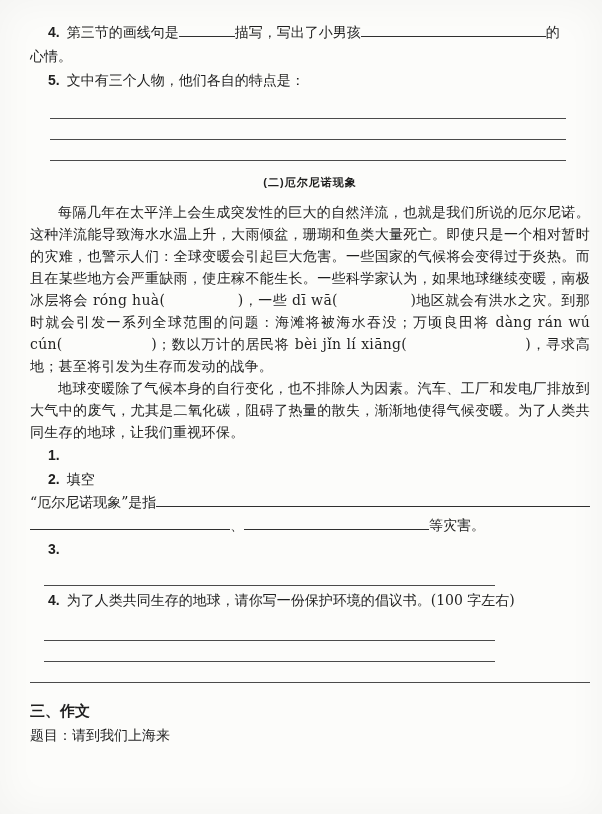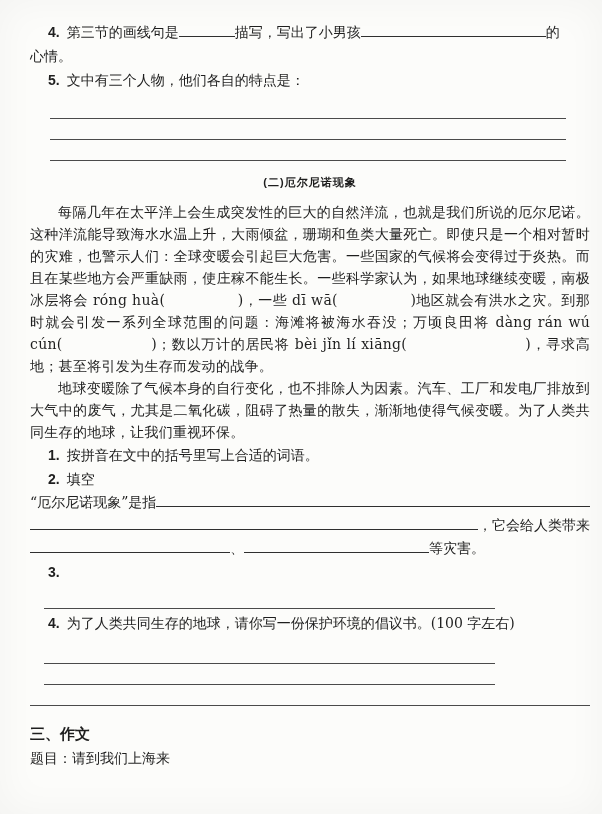--- a/index.html
+++ b/index.html
@@ -90,34 +90,29 @@
 
   <section>
     <div class="passage-title">(二)厄尔尼诺现象</div>
     <p class="para">每隔几年在太平洋上会生成突发性的巨大的自然洋流，也就是我们所说的厄尔尼诺。这种洋流能导致海水水温上升，大雨倾盆，珊瑚和鱼类大量死亡。即使只是一个相对暂时的灾难，也警示人们：全球变暖会引起巨大危害。一些国家的气候将会变得过于炎热。而且在某些地方会严重缺雨，使庄稼不能生长。一些科学家认为，如果地球继续变暖，南极冰层将会 róng huà(　　　　　)，一些 dī wā(　　　　　)地区就会有洪水之灾。到那时就会引发一系列全球范围的问题：海滩将被海水吞没；万顷良田将 dàng rán wú cún(　　　　　　)；数以万计的居民将 bèi jǐn lí xiāng(　　　　　　　　)，寻求高地；甚至将引发为生存而发动的战争。</p>
     <p class="para">地球变暖除了气候本身的自行变化，也不排除人为因素。汽车、工厂和发电厂排放到大气中的废气，尤其是二氧化碳，阻碍了热量的散失，渐渐地使得气候变暖。为了人类共同生存的地球，让我们重视环保。</p>
   </section>
 
   <section>
     <div class="row qrow">
       <span class="qnum">1.</span>
-      <span class="t">按拼音在文中的括号里写上合适的词语。</span>
     </div>
 
     <div class="row qrow">
       <span class="qnum">2.</span>
       <span class="t">填空</span>
     </div>
     <div class="row fillrow">
       <span class="t">“厄尔尼诺现象”是指</span>
       <span class="iblank grow"></span>
-    </div>
-    <div class="row fillrow">
-      <span class="iblank grow"></span>
-      <span class="t">，它会给人类带来</span>
     </div>
     <div class="row fillrow">
       <span class="iblank w200"></span>
       <span class="t">、</span>
       <span class="iblank w185"></span>
       <span class="t">等灾害。</span>
     </div>
 
     <div class="row qrow">
       <span class="qnum">3.</span>

